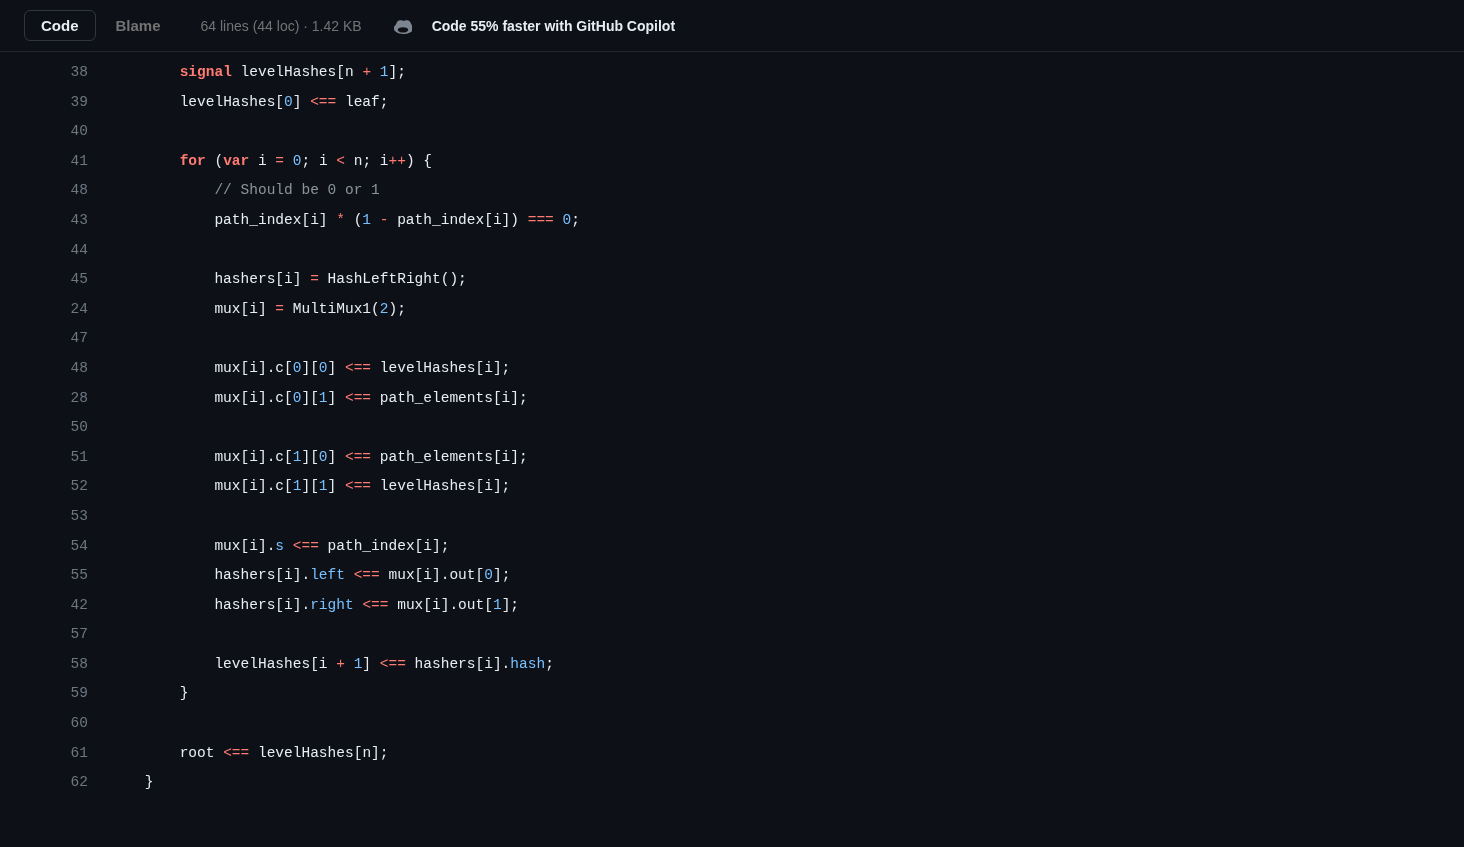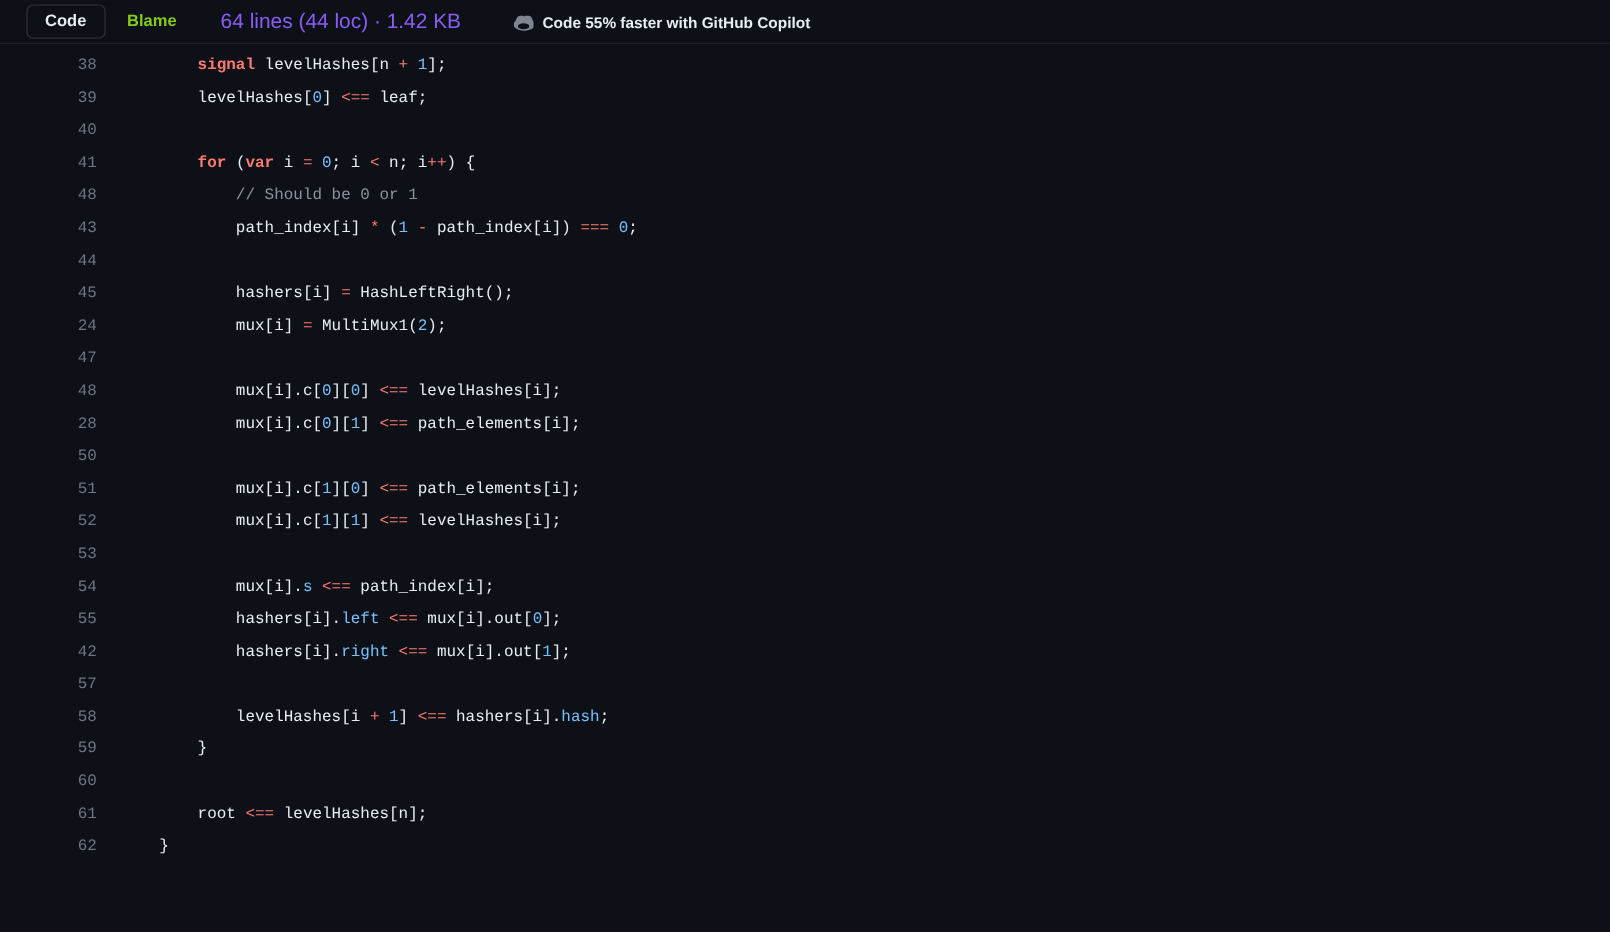--- a/index.html
+++ b/index.html
@@ -8,21 +8,21 @@
     color: #e6edf3;
     font-family: -apple-system, BlinkMacSystemFont, "Segoe UI", Helvetica, Arial, sans-serif;
     font-size: 14px;
     width: 1464px;
     height: 847px;
     overflow: hidden;
   }
   .toolbar {
     display: flex;
     align-items: center;
-    height: 40px;
+    height: 52px;
     padding: 0 24px;
     border-bottom: 1px solid #21262d;
     gap: 8px;
   }
   .tab-group {
     display: flex;
     align-items: center;
     gap: 4px;
     margin-right: 16px;
   }
@@ -32,31 +32,31 @@
     font-size: 15px;
     font-weight: 600;
     cursor: pointer;
     color: #e6edf3;
   }
   .tab.active {
     background: #0d1117;
     border: 1px solid #30363d;
   }
   .tab.inactive {
-    color: #84cc16;
+    color: #737373;
   }
   .file-info {
-    color: #8b5cf6;
-    font-size: 19px;
-    margin-right: 40px;
+    color: #737373;
+    font-size: 14px;
+    margin-right: 24px;
   }
   .copilot-promo {
     display: flex;
     align-items: center;
-    gap: 8px;
+    gap: 20px;
     color: #e6edf3;
     font-size: 14px;
     font-weight: 600;
   }
   .copilot-icon {
     width: 18px;
     height: 18px;
     fill: #7d8590;
   }
   .code-area {

